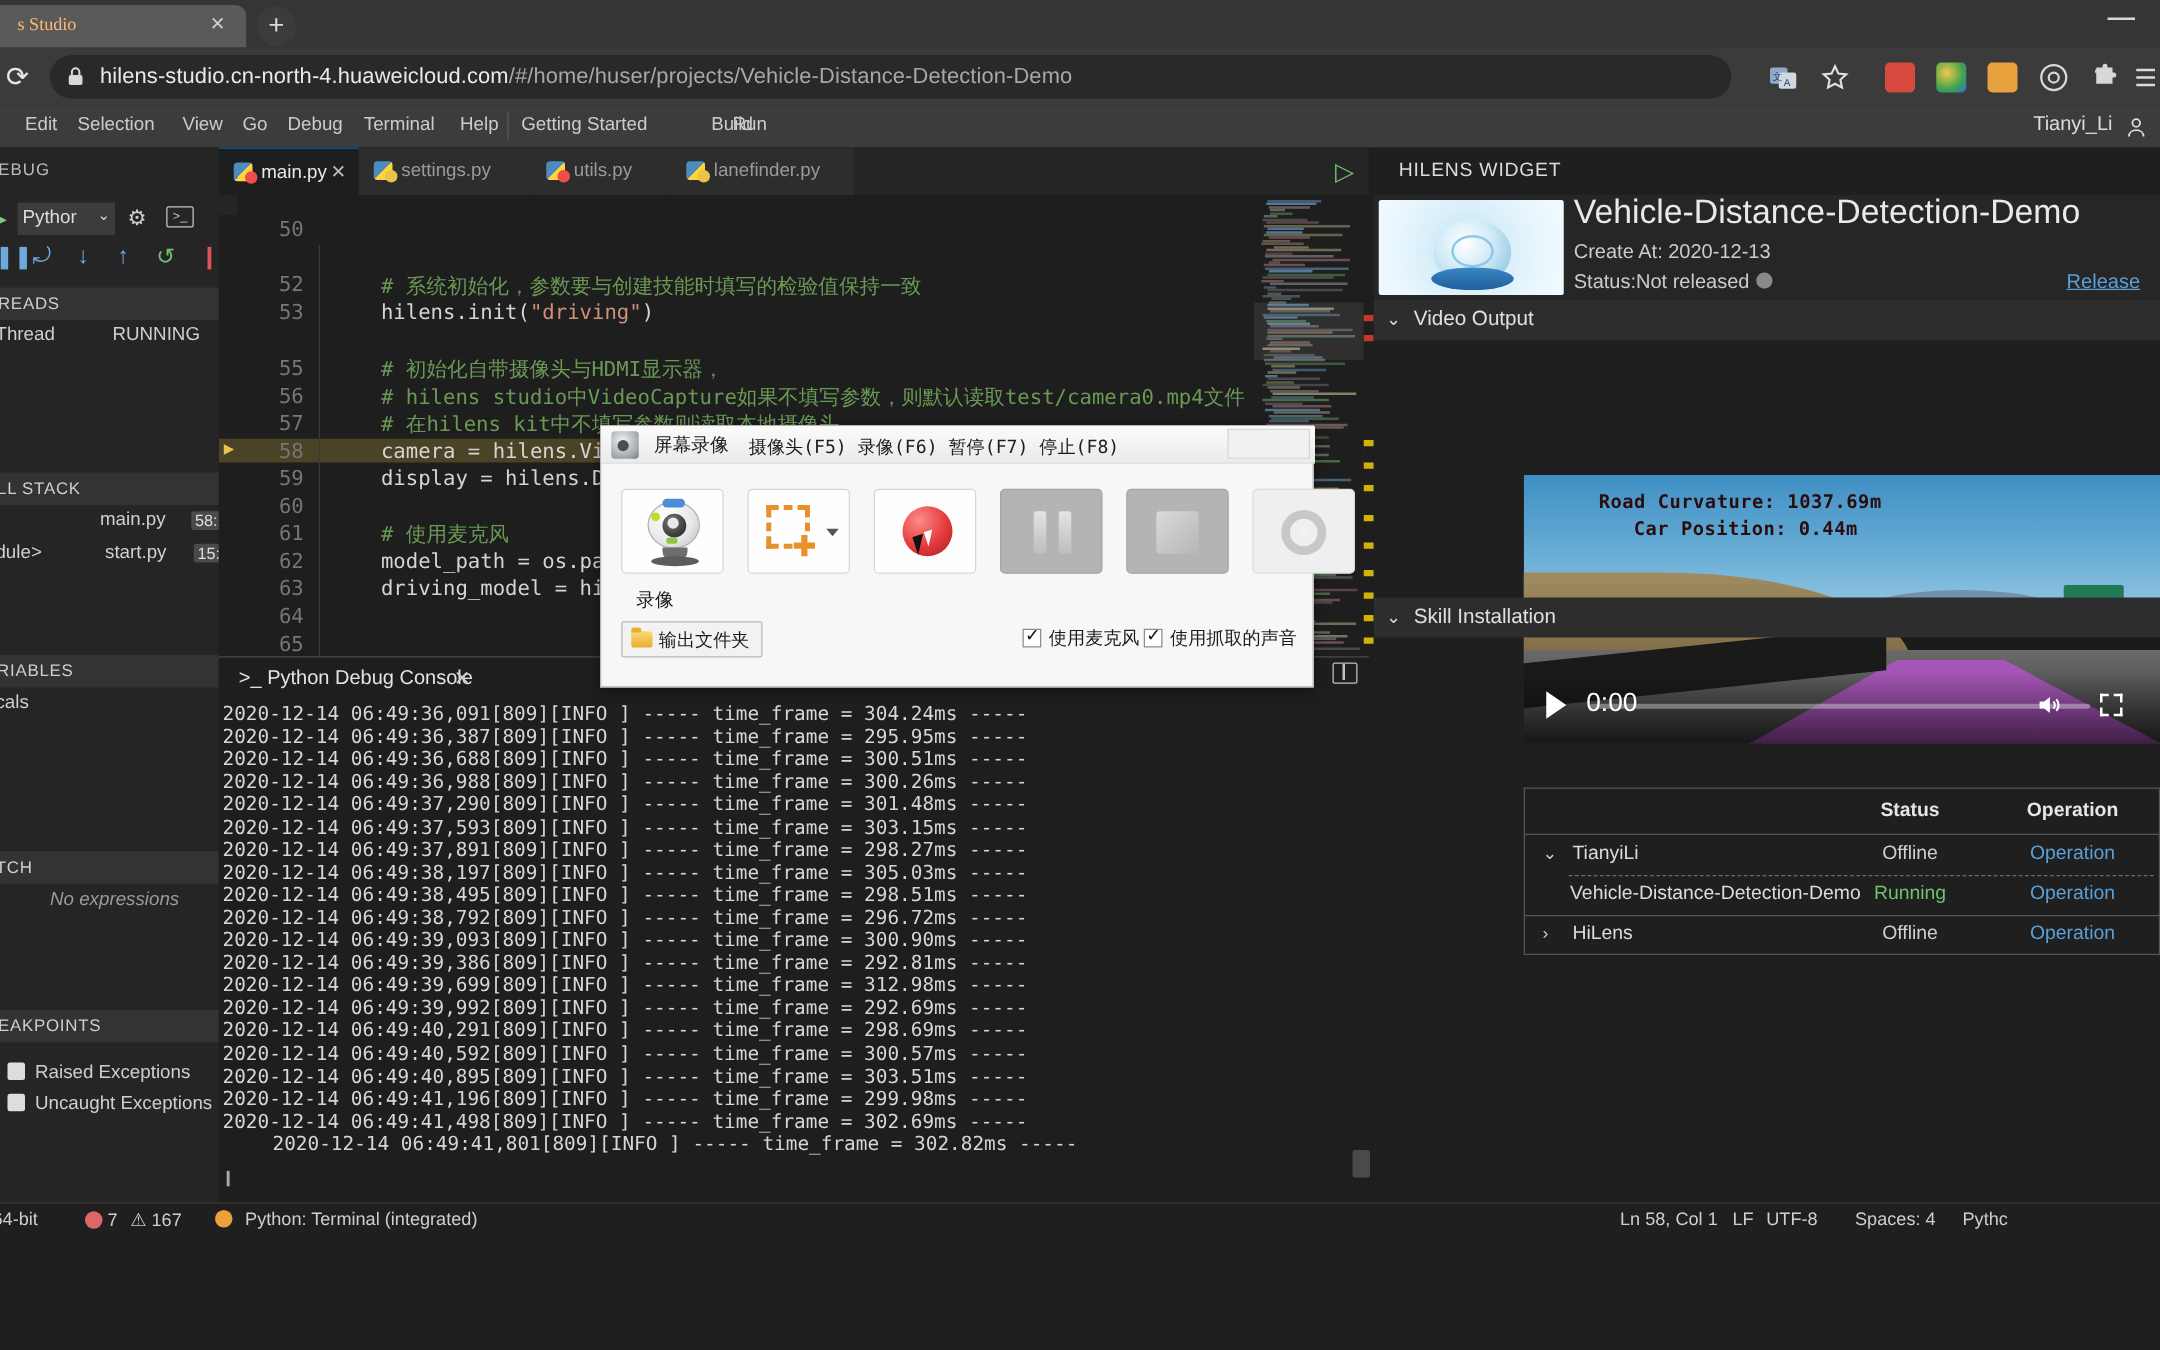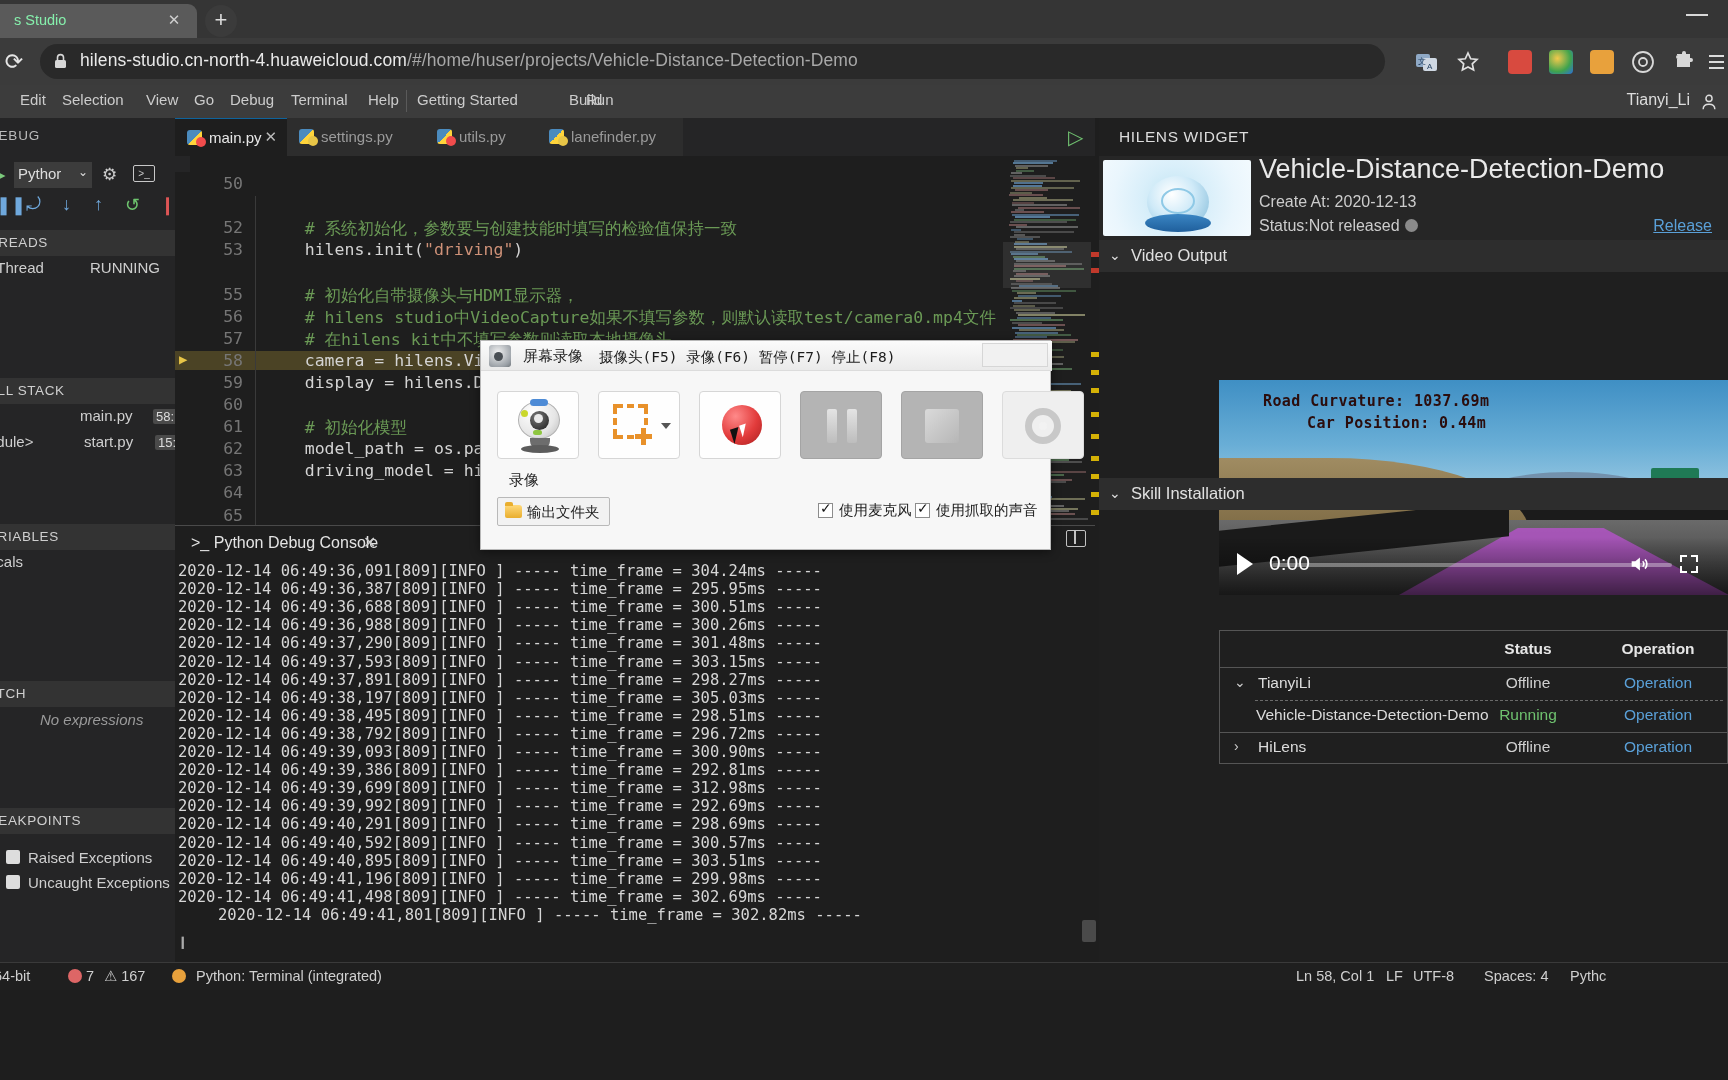--- a/index.html
+++ b/index.html
@@ -4,22 +4,22 @@
 <style>
   * { box-sizing: border-box; margin:0; padding:0; }
   html,body { width:1728px; height:1080px; overflow:hidden; background:#1e1e1e;
               font-family:"Liberation Sans", sans-serif; }
 
   
   #browser-chrome { position:absolute; left:0; top:0; width:1728px; height:85px; background:#353535; }
   #tabstrip { position:absolute; left:0; top:0; width:1728px; height:38px; background:#353535; }
   #tab-active { position:absolute; left:-38px; top:4px; width:235px; height:34px;
       background:#5a5a5a; border-radius:9px 9px 0 0; }
-  #tab-active .tab-label { position:absolute; left:52px; top:8px; font-size:14.5px; color:#86efac;
-      white-space:nowrap; }
+  #tab-active .tab-label { position:absolute; left:52px; top:8px; font-size:14.5px; color:#fdba74;
+      white-space:nowrap;font-family:Liberation Serif, serif; }
   #tab-close { position:absolute; right:14px; top:7px; width:18px; height:18px; color:#cfcfcf;
       font-size:15px; text-align:center; line-height:18px; }
   #tab-newtab { position:absolute; left:205px; top:5px; width:32px; height:32px; border-radius:50%;
       background:#3b3b3b; color:#dcdcdc; font-size:22px; line-height:30px; text-align:center; }
   #win-min { position:absolute; right:20px; top:14px; width:22px; height:2px; background:#d8d8d8; }
 
   #omnibar { position:absolute; left:0; top:38px; width:1728px; height:47px; background:#3b3b3b; }
   #reload-icon { position:absolute; left:2px; top:12px; width:24px; height:24px; color:#e6e6e6;
       font-size:22px; line-height:24px; text-align:center; }
   #urlbox { position:absolute; left:40px; top:6px; width:1345px; height:35px; background:#292929;
@@ -137,21 +137,21 @@
   #video .hill { position:absolute; left:-20px; top:78px; width:330px; height:74px;
       background:linear-gradient(180deg,#a08c62,#7d6a44); border-radius:0 60% 0 0 / 0 100% 0 0; }
   #video .road { position:absolute; left:0; top:140px; width:509px; height:75px;
       background:linear-gradient(180deg,#6a6a6a,#3a3a3a); }
   #video .lane { position:absolute; left:180px; top:148px; width:330px; height:67px;
       background:#b453c9; opacity:.82; clip-path:polygon(36% 0%, 62% 0%, 100% 100%, 0% 100%); }
   #video .barrier { position:absolute; left:-10px; top:136px; width:300px; height:36px;
       background:#1a1a1a; transform:skewY(-6deg); }
   #video .sign { position:absolute; left:432px; top:88px; width:48px; height:20px; background:#1f7a55;
       border-radius:2px; }
-  #vid-l1 { position:absolute; left:44px; top:12px; font-family:"DejaVu Sans Mono", monospace;
+  #vid-l1 { position:absolute; left:60px; top:12px; font-family:"DejaVu Sans Mono", monospace;
       font-size:15px; font-weight:bold; color:#2b0d0d; letter-spacing:.4px; white-space:nowrap; }
   #vid-l2 { position:absolute; left:88px; top:34px; font-family:"DejaVu Sans Mono", monospace;
       font-size:15px; font-weight:bold; color:#2b0d0d; letter-spacing:.4px; white-space:nowrap; }
   #vid-controls { position:absolute; left:0; bottom:0; width:509px; height:58px;
       background:linear-gradient(180deg,rgba(0,0,0,0),rgba(0,0,0,.6)); }
   #vid-play { position:absolute; left:18px; top:16px; width:0; height:0; border-left:16px solid #fff;
       border-top:11px solid transparent; border-bottom:11px solid transparent; }
   #vid-time { position:absolute; left:50px; top:14px; font-size:21px; color:#fff; }
   #vid-vol { position:absolute; right:78px; top:16px; font-size:20px; color:#fff; }
   #vid-full { position:absolute; right:30px; top:18px; width:18px; height:18px; }
@@ -425,21 +425,21 @@
 <div id="editor">
     <div class="cline" style="top: 2px;"><span class="ln">50</span><span class="code"></span></div>
     <div class="cline" style="top: 46.2px;"><span class="ln">52</span><span class="code">    <span class="cm"># 系统初始化，参数要与创建技能时填写的检验值保持一致</span></span></div>
     <div class="cline" style="top: 68.3px;"><span class="ln">53</span><span class="code">    hilens.init(<span class="st">"driving"</span>)</span></div>
     <div class="cline" style="top: 112.5px;"><span class="ln">55</span><span class="code">    <span class="cm"># 初始化自带摄像头与HDMI显示器，</span></span></div>
     <div class="cline" style="top: 134.6px;"><span class="ln">56</span><span class="code">    <span class="cm"># hilens studio中VideoCapture如果不填写参数，则默认读取test/camera0.mp4文件，</span></span></div>
     <div class="cline" style="top: 156.7px;"><span class="ln">57</span><span class="code">    <span class="cm"># 在hilens kit中不填写参数则读取本地摄像头</span></span></div>
     <div class="cline hl" style="top: 178.8px;"><span class="bp-arrow">▶</span><span class="ln">58</span><span class="code">    camera = hilens.VideoCapture(<span class="st">"test/project_video.mp4"</span>)</span></div>
     <div class="cline" style="top: 200.9px;"><span class="ln">59</span><span class="code">    display = hilens.Disp</span></div>
     <div class="cline" style="top: 223px;"><span class="ln">60</span><span class="code"></span></div>
-    <div class="cline" style="top: 245.1px;"><span class="ln">61</span><span class="code">    <span class="cm"># 初始化模型</span></span></div>
+    <div class="cline" style="top: 245.1px;"><span class="ln">61</span><span class="code">    <span class="cm"># 使用麦克风</span></span></div>
     <div class="cline" style="top: 267.2px;"><span class="ln">62</span><span class="code">    model_path = os.path.</span></div>
     <div class="cline" style="top: 289.3px;"><span class="ln">63</span><span class="code">    driving_model = hilen</span></div>
     <div class="cline" style="top: 311.4px;"><span class="ln">64</span><span class="code"></span></div>
     <div class="cline" style="top: 333.5px;"><span class="ln">65</span><span class="code"></span></div>
     <div class="cline" style="top: 355.6px;"><span class="ln">66</span><span class="code">        <span class="k">while</span> <span class="k">True</span>:</span></div>
     <div style="position: absolute; left: 80px; top: 24px; width: 1px; height: 330px; background: rgb(58, 58, 58);"></div>
   </div>
 <div id="minimap">
     <div class="mmrow" style="top: 4px; left: 10.9041px; width: 42.769px; background: rgb(90, 127, 160); opacity: 0.647591;"></div>
     <div class="mmrow" style="top: 6.45px; left: 10.4321px; width: 39.3957px; background: rgb(90, 127, 160); opacity: 0.901548;"></div>

